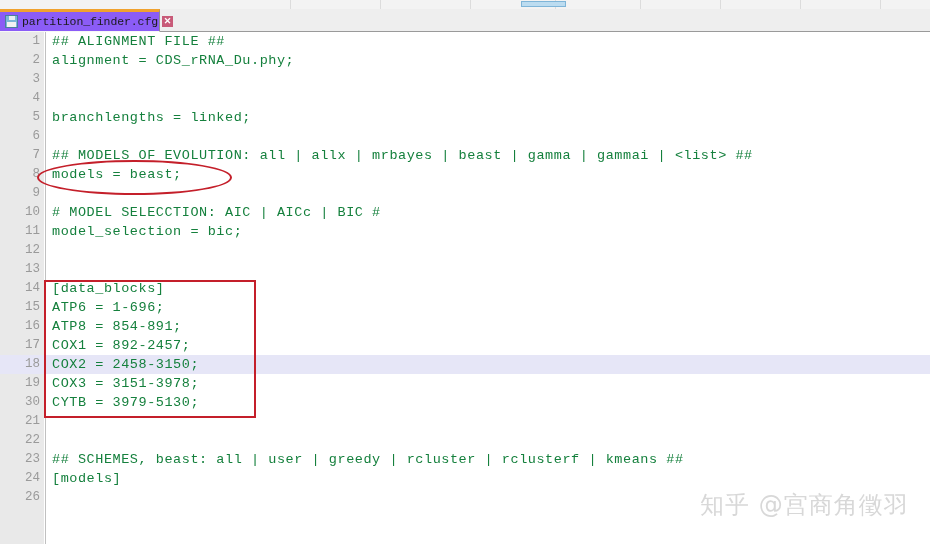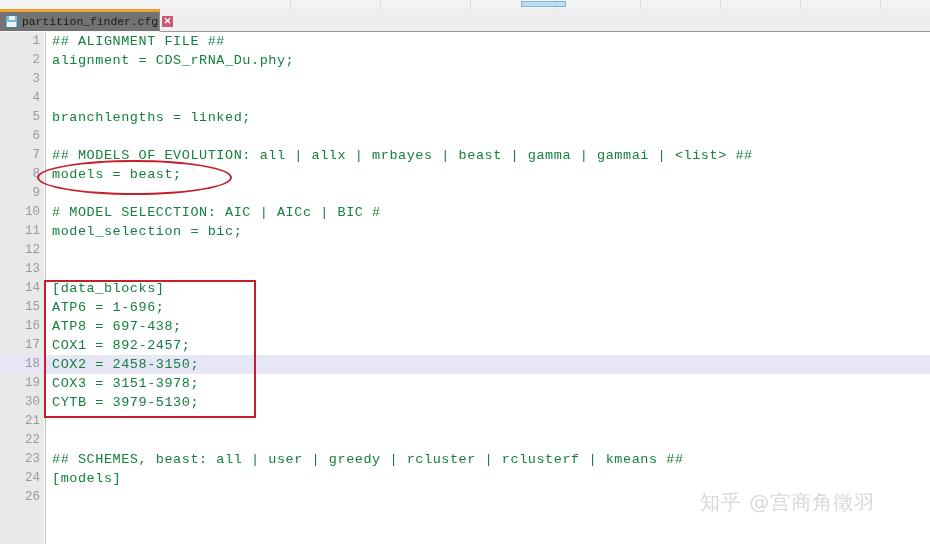--- a/index.html
+++ b/index.html
@@ -45,21 +45,21 @@
     width: 930px; height: 23px;
     background: #eeeeee;
     border-bottom: 1px solid #9a9a9a;
     box-sizing: border-box;
   }
   .tab {
     position: absolute;
     left: 0; top: 0;
     height: 23px;
     box-sizing: border-box;
-    background: #737373;
+    background: #8b5cf6;
     border-top: 3px solid #f0a22e;
     border-right: 1px solid #8d8d8d;
     border-bottom: 1px solid #f7f7f7;
     display: flex;
     align-items: center;
     padding: 0 4px 0 5px;
     gap: 4px;
   }
   .tab-icon {
     width: 13px; height: 13px;
@@ -168,21 +168,21 @@
   }
   .annot-rect {
     border: 2.5px solid #c41f2a;
     background: transparent;
   }
 
   
   .watermark {
     position: absolute;
     font-family: "DejaVu Sans", sans-serif;
-    font-size: 20px;
+    font-size: 24px;
     color: #d8d8d8;
     white-space: nowrap;
     letter-spacing: 1px;
   }
 </style>
 </head>
 <body>
 
 <div class="toolbar-strip">
   <div class="toolbar-sep" style="left:290px"></div>
@@ -265,21 +265,21 @@
       <div class="row">
         <span class="lineno">14</span>
         <span class="linetext">[data_blocks]</span>
       </div>
       <div class="row">
         <span class="lineno">15</span>
         <span class="linetext">ATP6 = 1-696;</span>
       </div>
       <div class="row">
         <span class="lineno">16</span>
-        <span class="linetext">ATP8 = 697-438;</span>
+        <span class="linetext">ATP8 = 854-891;</span>
       </div>
       <div class="row">
         <span class="lineno">17</span>
         <span class="linetext">COX1 = 892-2457;</span>
       </div>
       <div class="row current">
         <span class="lineno">18</span>
         <span class="linetext">COX2 = 2458-3150;</span>
       </div>
       <div class="row">

